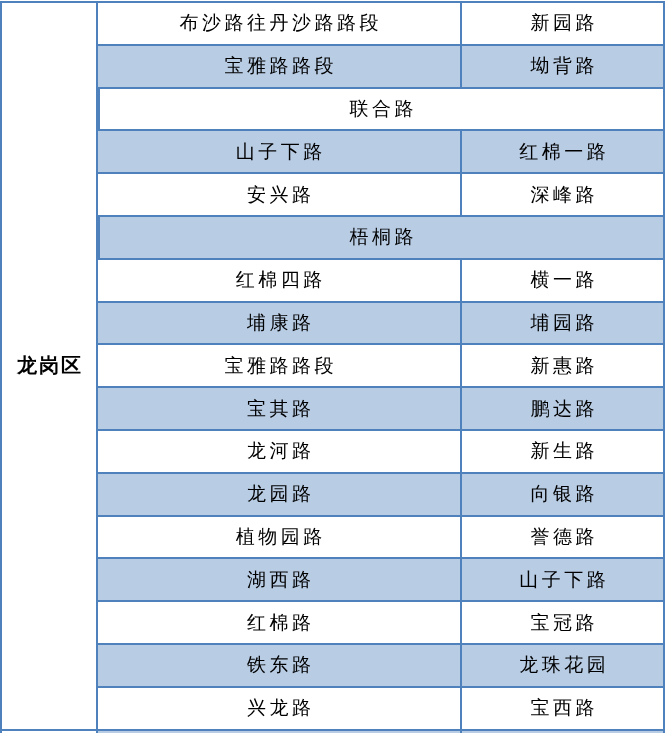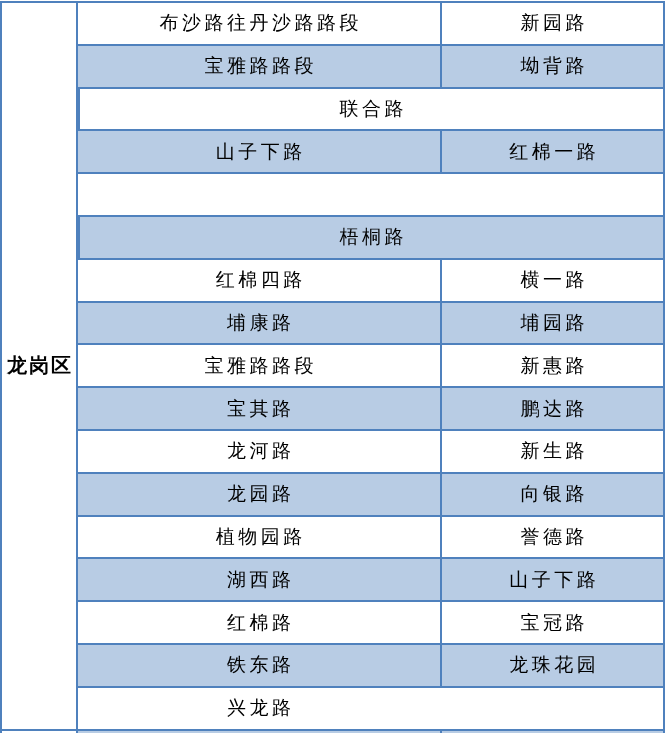--- a/index.html
+++ b/index.html
@@ -15,21 +15,21 @@
   .table{
     position:absolute;top:1px;left:0;width:665px;height:732px;
     border-top:2px solid var(--border);
     border-left:2px solid var(--border);
     border-right:2px solid var(--border);
     display:flex;
     background:var(--bg);
     overflow:hidden;
   }
   .left-col{
-    width:76px;flex:none;display:flex;flex-direction:column;background:var(--bg);text-align:right;
+    width:96px;flex:none;display:flex;flex-direction:column;background:var(--bg);text-align:right;
   }
   .district-cell{
     height:727.6px;flex:none;
     border-right:2px solid var(--border);
     border-bottom:2px solid var(--border);
     display:flex;align-items:center;justify-content:center;
     font-weight:bold;font-size:20px;letter-spacing:2px;
     text-indent:2px; 
   }
   .left-col .below{flex:1;border-right:2px solid var(--border);background:var(--bg);}
@@ -84,20 +84,26 @@
         </div>
         <div class="row alt">
           <div class="cell road-left">
             <span>山子下路</span>
           </div>
           <div class="cell road-right">
             <span>红棉一路</span>
           </div>
         </div>
         <div class="row">
+          <div class="cell road-left">
+            <span>安兴路</span>
+          </div>
+          <div class="cell road-right">
+            <span>深峰路</span>
+          </div>
         </div>
         <div class="row alt">
           <div class="cell road-right">
             <span>梧桐路</span>
           </div>
         </div>
         <div class="row">
           <div class="cell road-left">
             <span>红棉四路</span>
           </div>
@@ -173,20 +179,23 @@
           <div class="cell road-left">
             <span>铁东路</span>
           </div>
           <div class="cell road-right">
             <span>龙珠花园</span>
           </div>
         </div>
         <div class="row">
           <div class="cell road-left">
             <span>兴龙路</span>
+          </div>
+          <div class="cell road-right">
+            <span>宝西路</span>
           </div>
         </div>
         <div class="row alt partial">
           <div class="cell road-left"></div>
           <div class="cell road-right"></div>
         </div>
       </div>
   </div>
 </div>
 

